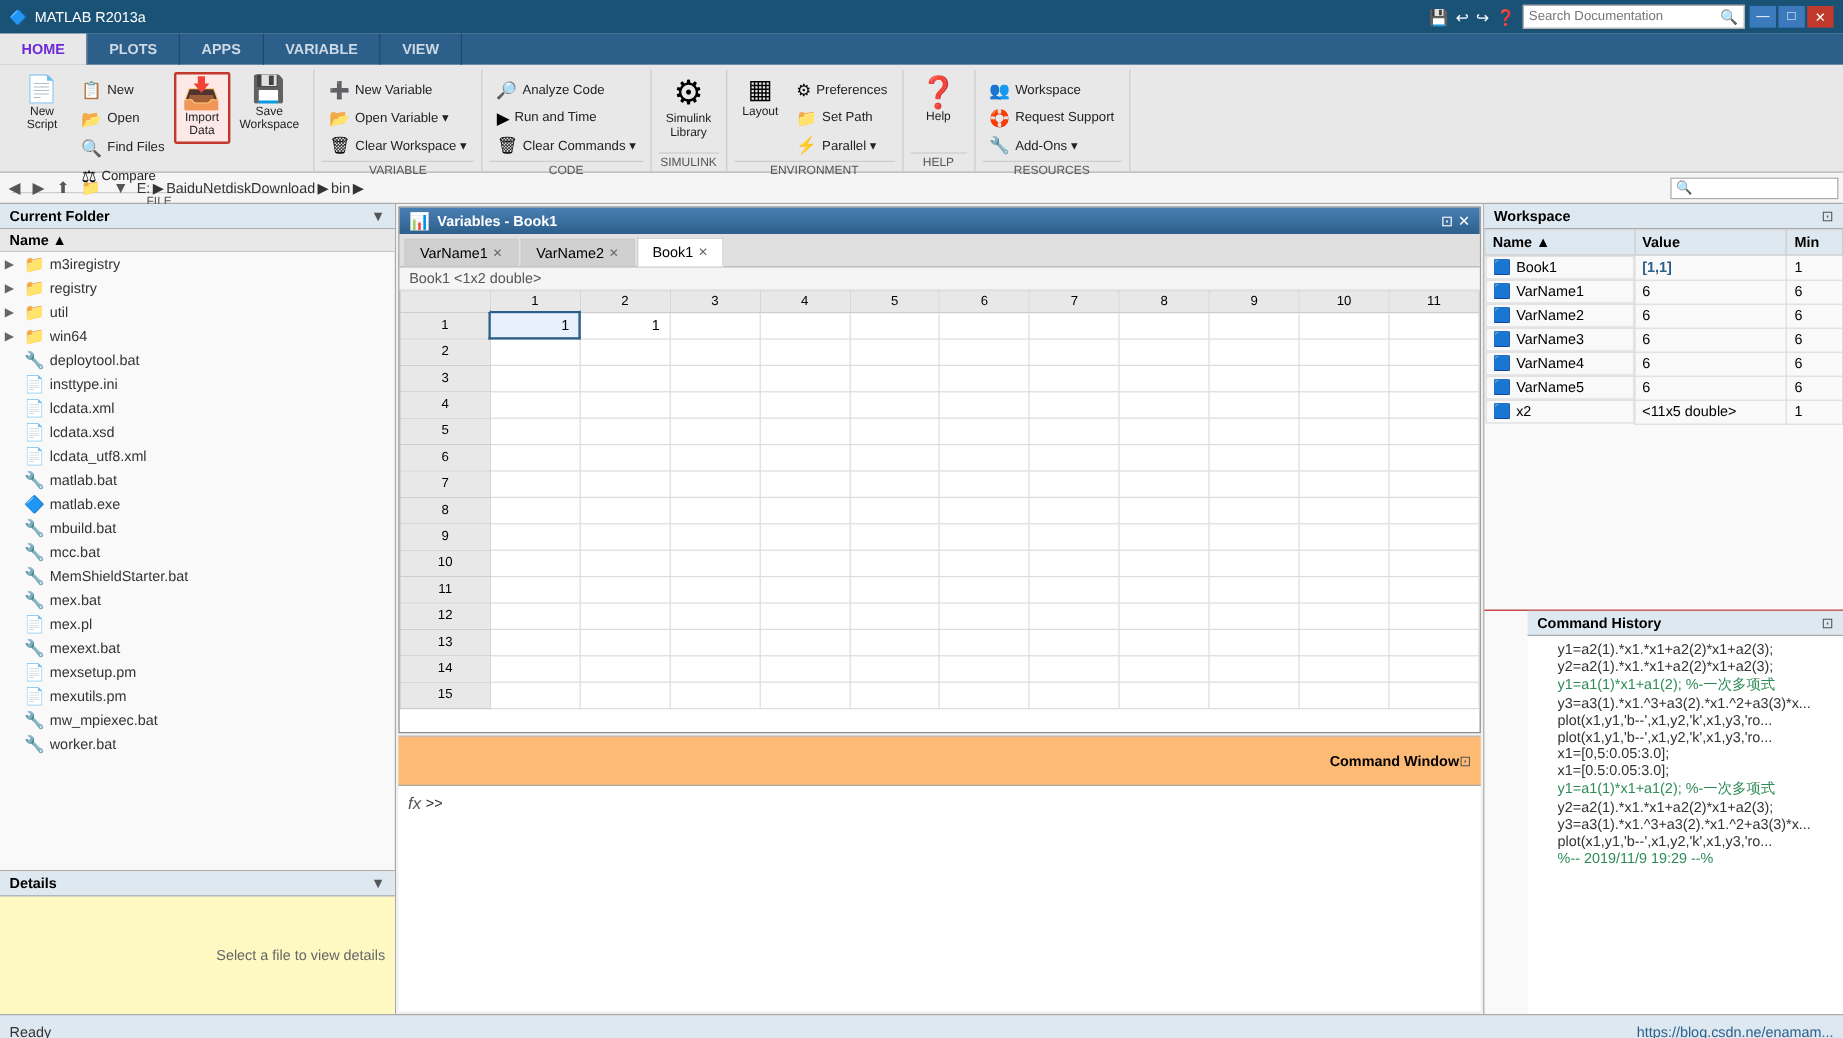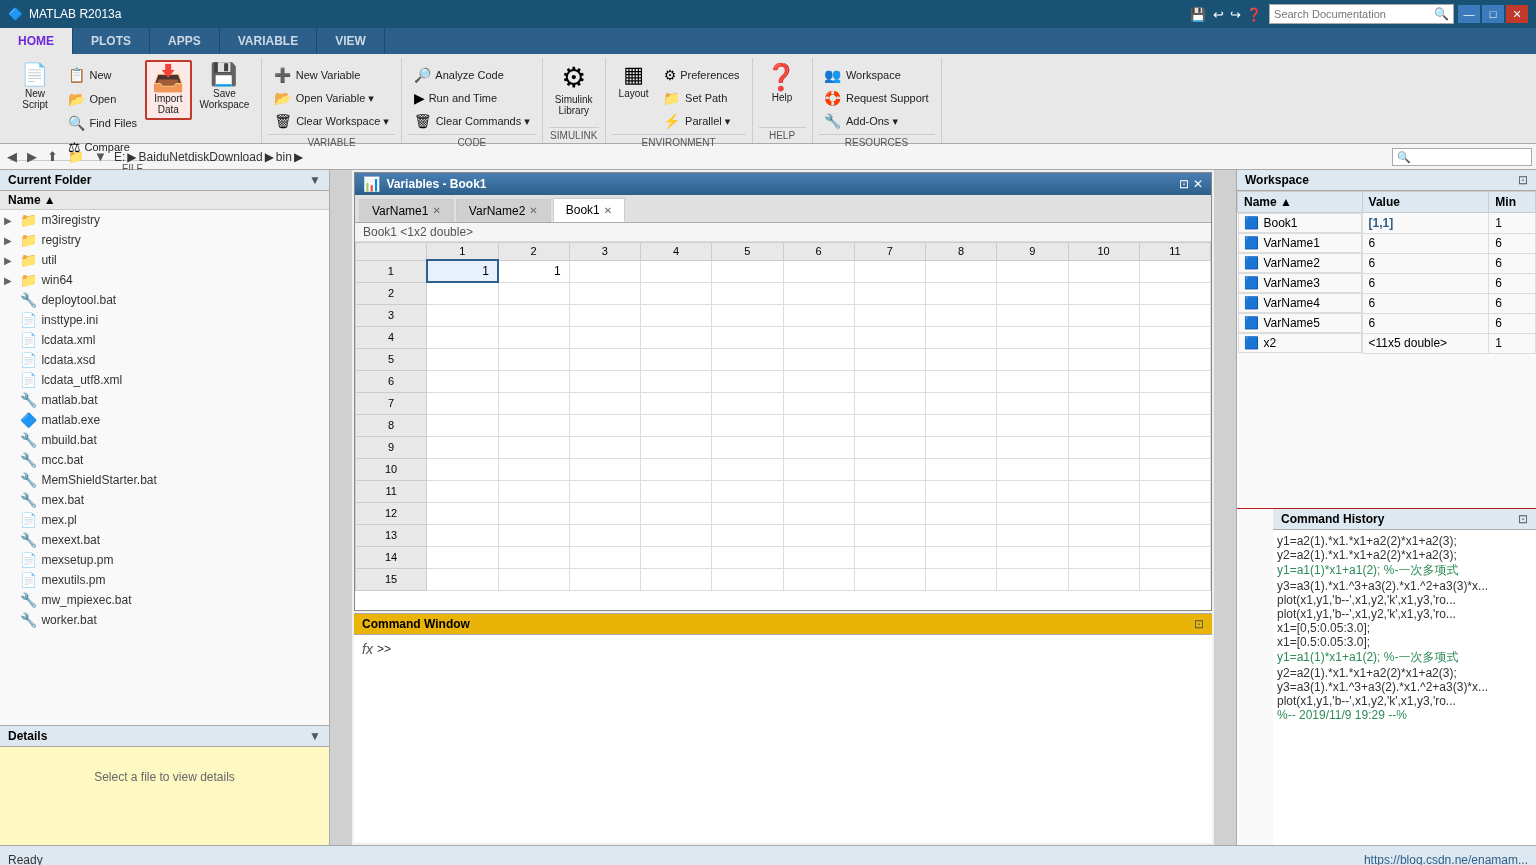--- a/index.html
+++ b/index.html
@@ -84,21 +84,20 @@
       gap: 4px;
     }
     .addr-btn { font-size: 13px; cursor: pointer; color: #555; background: none; border: none; padding: 0 3px; }
     .addr-path { flex: 1; display: flex; align-items: center; gap: 2px; font-size: 11px; color: #333; }
     .addr-search { width: 140px; height: 18px; border: 1px solid #aaa; padding: 0 4px; font-size: 11px; }
 
     
     .main-layout {
       display: flex;
       height: calc(865px - 28px - 26px - 90px - 26px - 20px);
-      gap: 22px;
     }
 
     
     .left-panel {
       width: 330px;
       border-right: 1px solid #aaa;
       display: flex;
       flex-direction: column;
       background: #f9f9f9;
     }
@@ -129,21 +128,21 @@
       border-top: 1px solid #aaa;
       background: #fef9c3;
     }
     .details-header {
       background: #dde8f0;
       border-bottom: 1px solid #aaa;
       padding: 3px 8px;
       display: flex; align-items: center; justify-content: space-between;
       font-weight: bold; font-size: 12px;
     }
-    .details-content { padding: 8px; color: #666; font-size: 11px; text-align: center; margin-top: 15px; }
+    .details-content { padding: 8px; color: #666; font-size: 11px; text-align: right; margin-top: 34px; }
 
     
     .center-panel {
       flex: 1;
       display: flex;
       flex-direction: column;
       background: #f0f0f0;
     }
 
     
@@ -231,24 +230,24 @@
 
     
     .command-window {
       height: 230px;
       border-top: 1px solid #aaa;
       background: white;
       margin: 0 2px 2px 2px;
       display: flex; flex-direction: column;
     }
     .cmd-header {
-      background: #eab308;
+      background: #fdba74;
       border-bottom: 1px solid #aaa;
-      padding: 3px 8px;
-      display: flex; align-items: center; justify-content: space-between;
+      padding: 13px 8px;
+      display: flex; align-items: center; justify-content: flex-end;
       font-size: 12px; font-weight: bold;
     }
     .cmd-content { flex: 1; padding: 6px 8px; font-family: monospace; font-size: 12px; color: #333; }
     .cmd-prompt { display: flex; align-items: center; gap: 4px; }
     .cmd-fx { color: #555; font-size: 14px; font-style: italic; }
 
     
     .right-panel {
       width: 300px;
       border-left: 1px solid #aaa;
@@ -277,21 +276,21 @@
 
     
     .cmd-history {
       flex: 1;
       border-top: 1px solid #b91c1c;
       display: flex;
       flex-direction: column;
       padding-left: 36px;
     }
     .cmd-history-content { flex: 1; overflow-y: auto; font-family: monospace; font-size: 11px; padding: 4px; background: white; }
-    .history-line { display: block; white-space: nowrap; overflow: hidden; }
+    .history-line { display: block; white-space: nowrap; overflow: hidden; margin-left: 21px; }
     .history-line.cmd { color: #333; }
     .history-line.comment { color: #2e8b57; }
     .history-line.timestamp { color: #2e8b57; }
 
     
     .workspace-scroll { overflow-y: auto; }
 
     
     .status-bar {
       background: #dde8f0;

